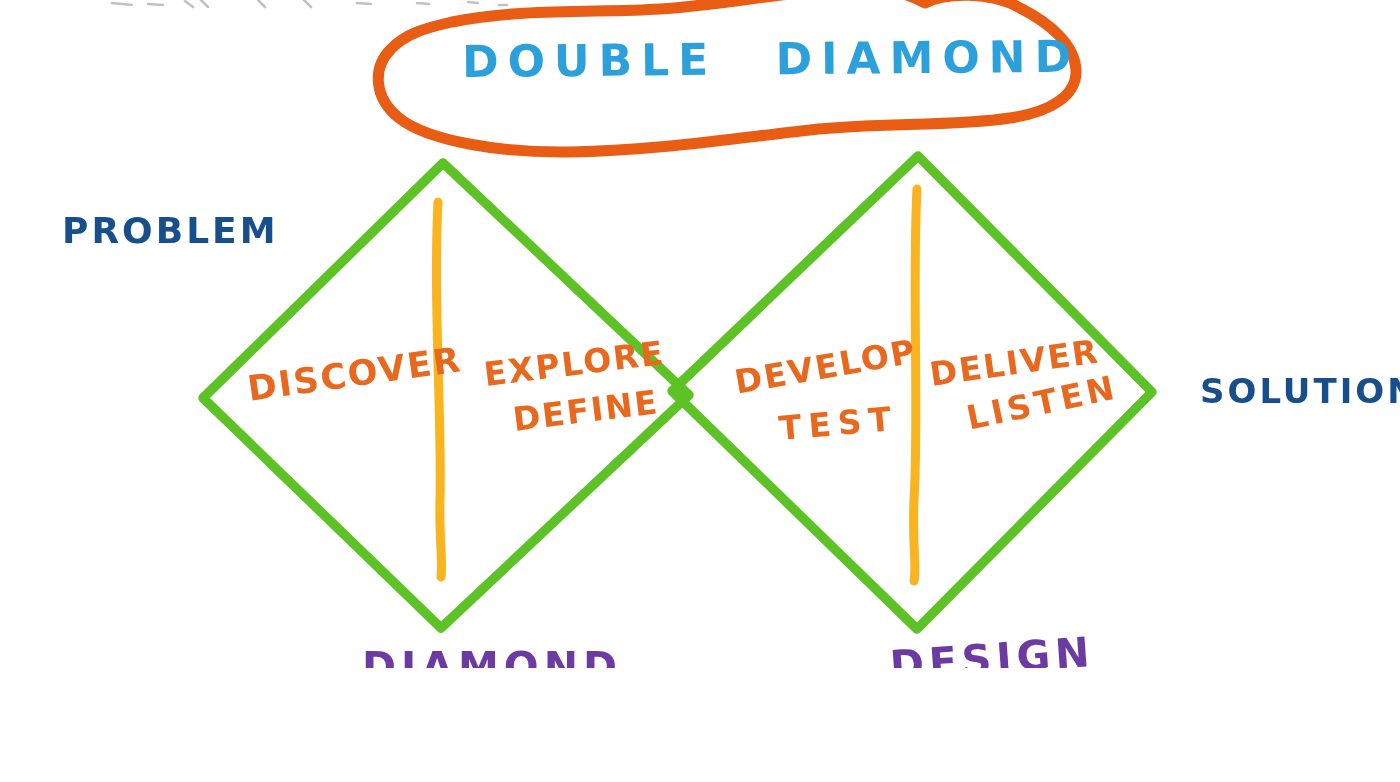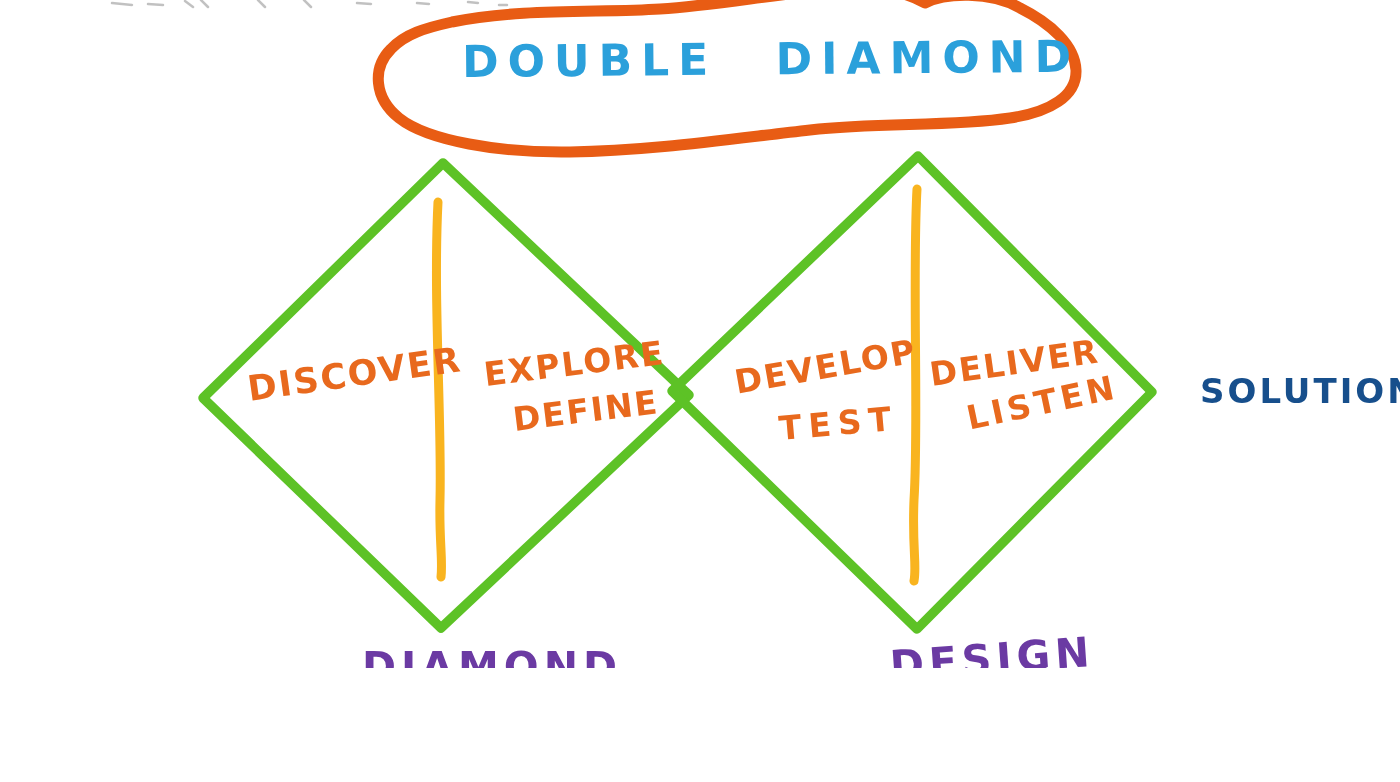--- a/index.html
+++ b/index.html
@@ -75,20 +75,21 @@
 
     <polygon points="918,156 1152,392 917,629 672,391" fill="none" stroke-width="9.5" stroke-linejoin="round" stroke="#5DC226"></polygon>
 
     <path d="M 438,202 C 433,300 442,420 440,500 C 439,540 443,560 441,577" fill="none" stroke-width="9" stroke-linecap="round" stroke="#F9B41F"></path>
 
     <path d="M 917,189 C 912,280 919,420 914,500 C 912,548 917,566 914,581" fill="none" stroke-width="9" stroke-linecap="round" stroke="#F9B41F"></path>
   </svg>
 
   <div class="hand-label title-label" style="left: 462px; top: 40px; color: rgb(43, 160, 219);">DOUBLE DIAMOND</div>
 
+  <div class="hand-label side-label" style="left: 62px; top: 213px; color: rgb(23, 79, 140);">PROBLEM</div>
 
   <div class="hand-label side-label" style="left: 1200px; top: 374px; font-size: 34px; color: rgb(23, 79, 140);">SOLUTION</div>
 
   <div class="hand-label bottom-label" style="left: 362px; top: 647px; color: rgb(107, 58, 163);">DIAMOND</div>
 
   <div class="hand-label bottom-label" style="left: 890px; top: 646px; transform: rotate(-4deg); color: rgb(107, 58, 163);">DESIGN</div>
 
   <div class="hand-label phase-label" style="left: 248px; top: 372px; transform: rotate(-8deg); font-size: 35px; color: rgb(232, 105, 29);">DISCOVER</div>
 
   <div class="hand-label phase-label" style="left: 484px; top: 358px; transform: rotate(-7deg); color: rgb(232, 105, 29);">EXPLORE</div>

